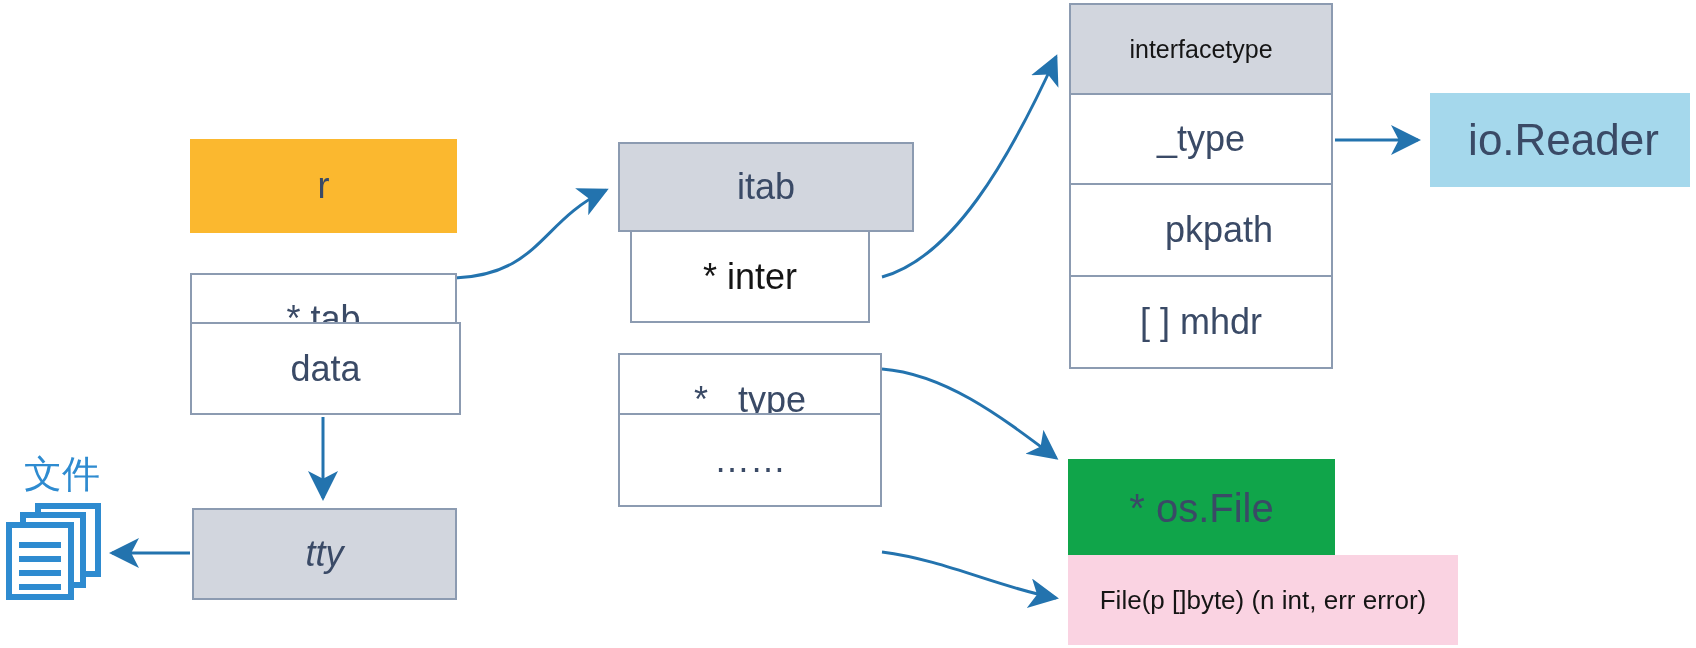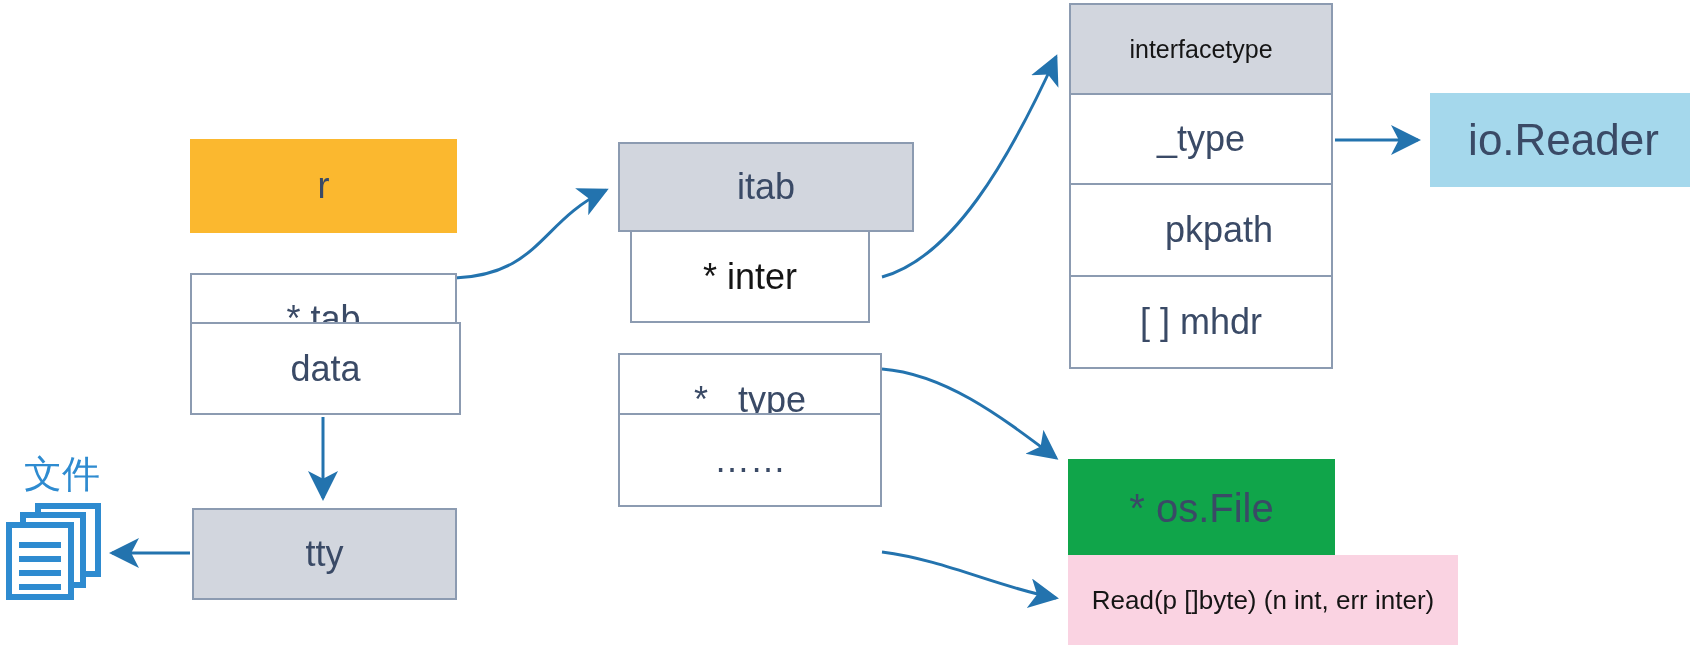--- a/index.html
+++ b/index.html
@@ -69,33 +69,33 @@
       <line class="doc-line" x1="19" y1="559" x2="61" y2="559"></line>
       <line class="doc-line" x1="19" y1="573" x2="61" y2="573"></line>
       <line class="doc-line" x1="19" y1="587" x2="61" y2="587"></line>
     </g>
   </svg>
 
   <div class="cell hdr-orange" style="left:190px;top:139px;width:267px;height:94px;">r</div>
   <div class="cell" style="left:190px;top:236px;width:267px;height:91px;margin-top:37px;">* tab</div>
   <div class="cell" style="left:190px;top:322px;width:271px;height:93px;">data</div>
 
-  <div class="cell hdr-gray" style="left:192px;top:508px;width:265px;height:92px;">tty</div>
+  <div class="cell hdr-gray" style="left:192px;top:508px;width:265px;height:92px;font-style:italic;">tty</div>
 
   <div class="file-label" style="left:24px;top:455px;">文件</div>
 
   <div class="cell hdr-gray" style="left:618px;top:142px;width:296px;height:90px;">itab</div>
   <div class="cell text-black" style="left:630px;top:230px;width:240px;height:93px;">* inter</div>
   <div class="cell" style="left:618px;top:321px;width:264px;height:94px;margin-top:32px;">* _type</div>
   <div class="cell" style="left:618px;top:413px;width:264px;height:94px;">……</div>
 
   <div class="cell hdr-gray text-black" style="left:1069px;top:3px;width:264px;height:92px;font-size:25px;">interfacetype</div>
   <div class="cell" style="left:1069px;top:93px;width:264px;height:92px;">_type</div>
   <div class="cell" style="left:1069px;top:183px;width:264px;height:94px;padding-left:36px;">pkpath</div>
   <div class="cell" style="left:1069px;top:275px;width:264px;height:94px;">[ ] mhdr</div>
 
   <div class="cell node-io" style="left:1430px;top:93px;width:260px;height:94px;">io.Reader</div>
 
   <div class="cell node-green" style="left:1068px;top:415px;width:267px;height:98px;margin-top:44px;">* os.File</div>
 
-  <div class="cell node-pink" style="left:1068px;top:555px;width:390px;height:90px;">Read(p []byte) (n int, err inter)</div>
+  <div class="cell node-pink" style="left:1068px;top:555px;width:390px;height:90px;">File(p []byte) (n int, err error)</div>
 
 </div>
 
 </body></html>

